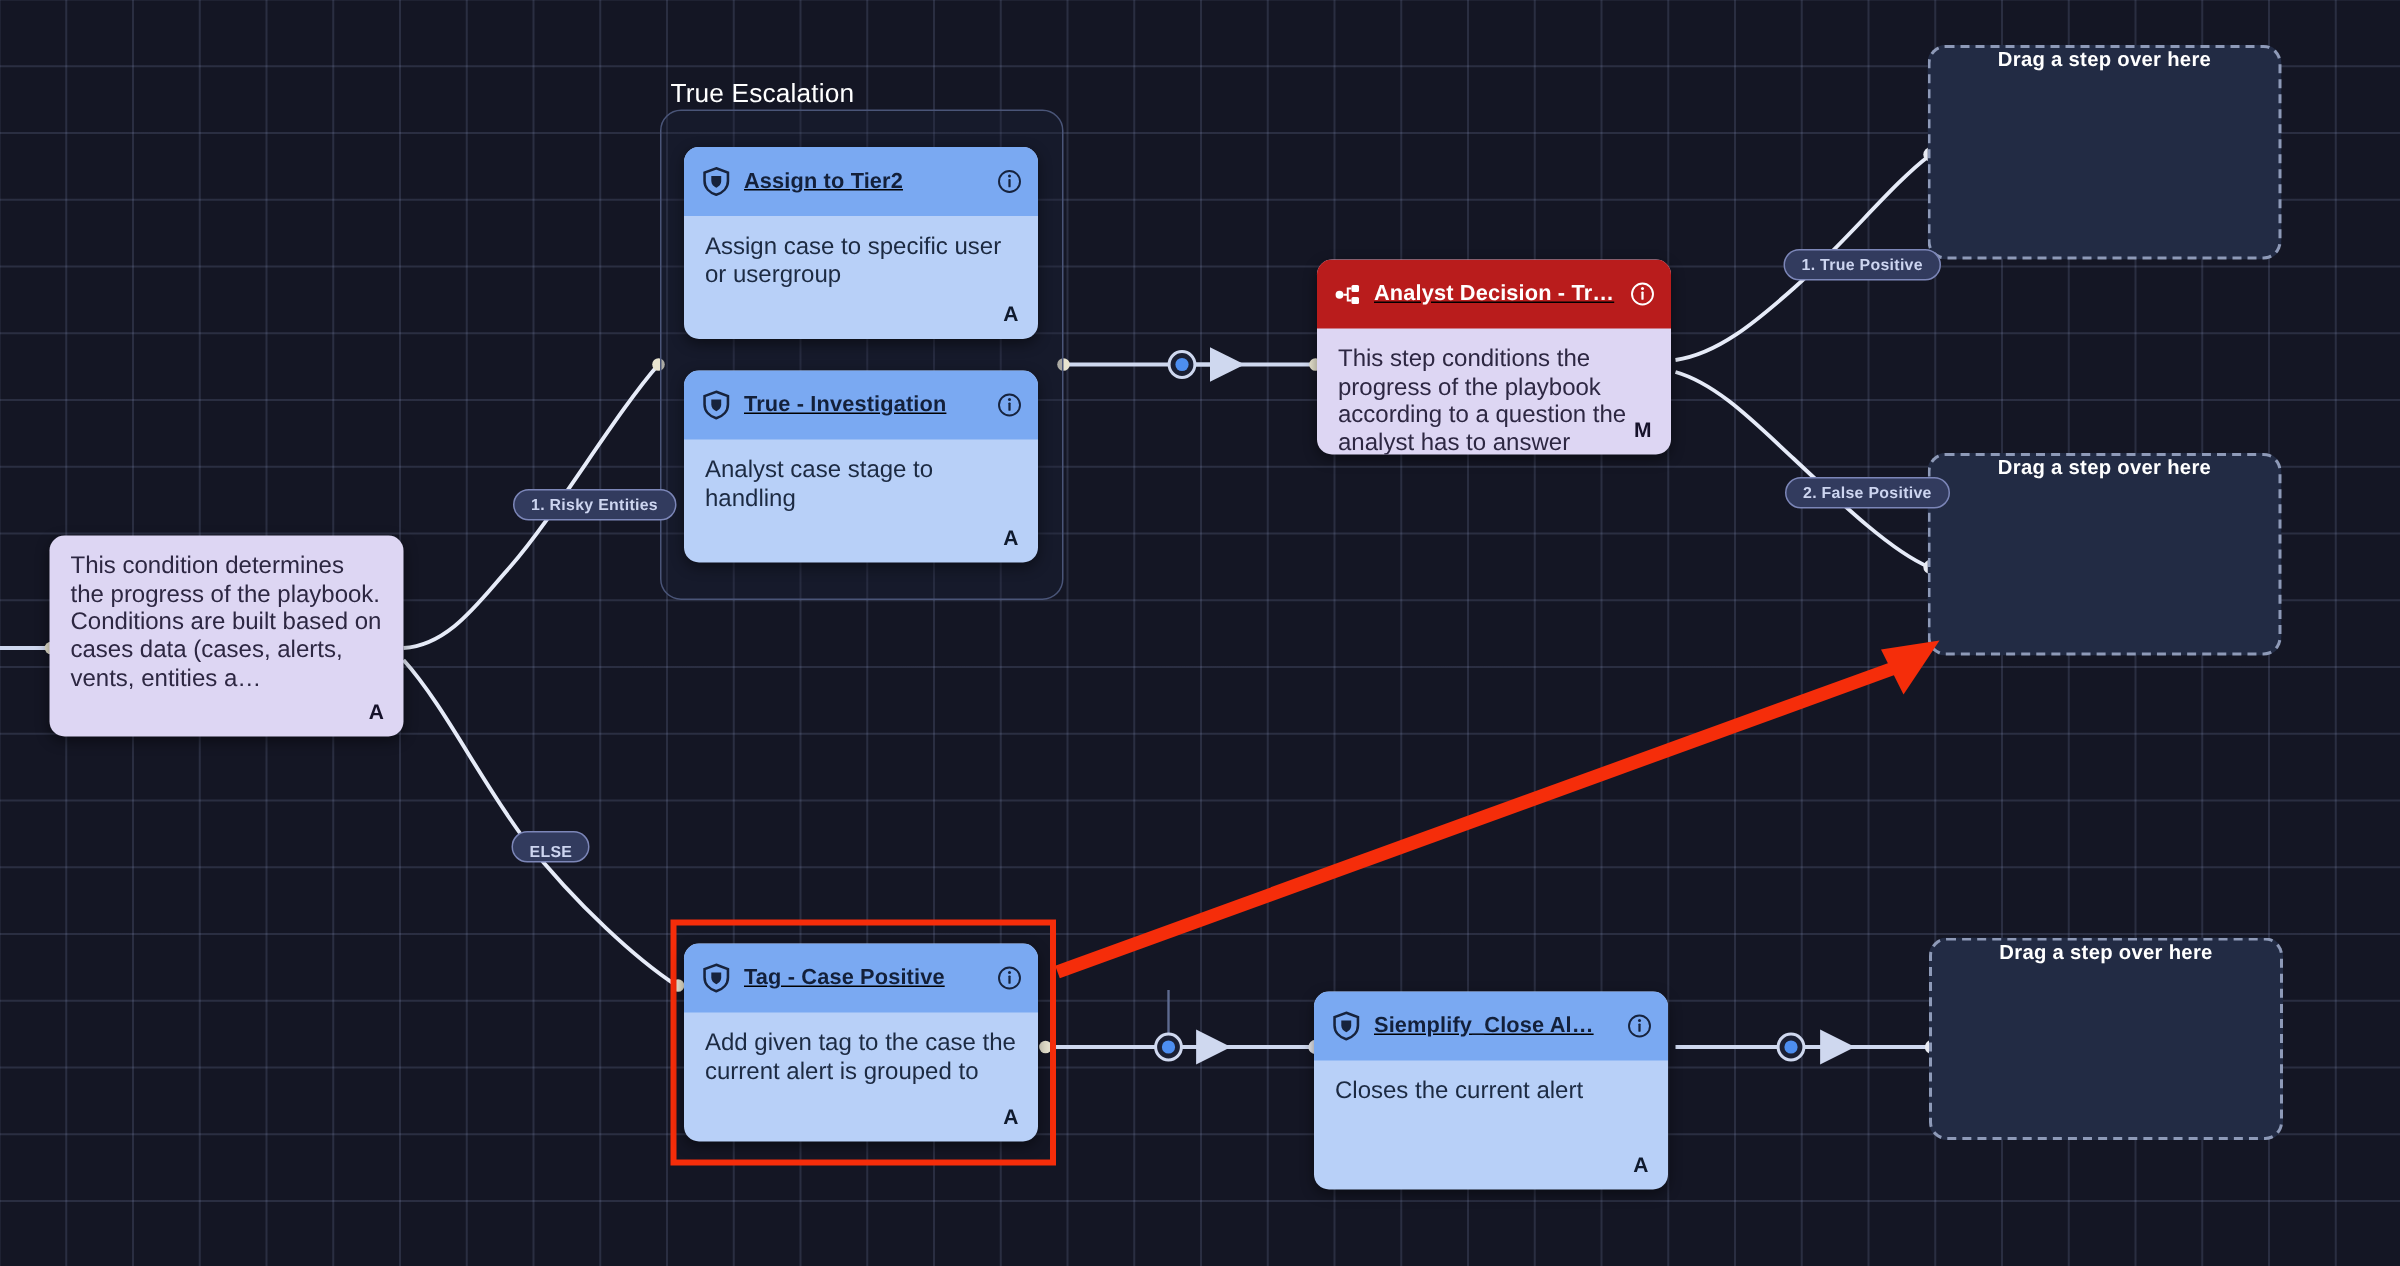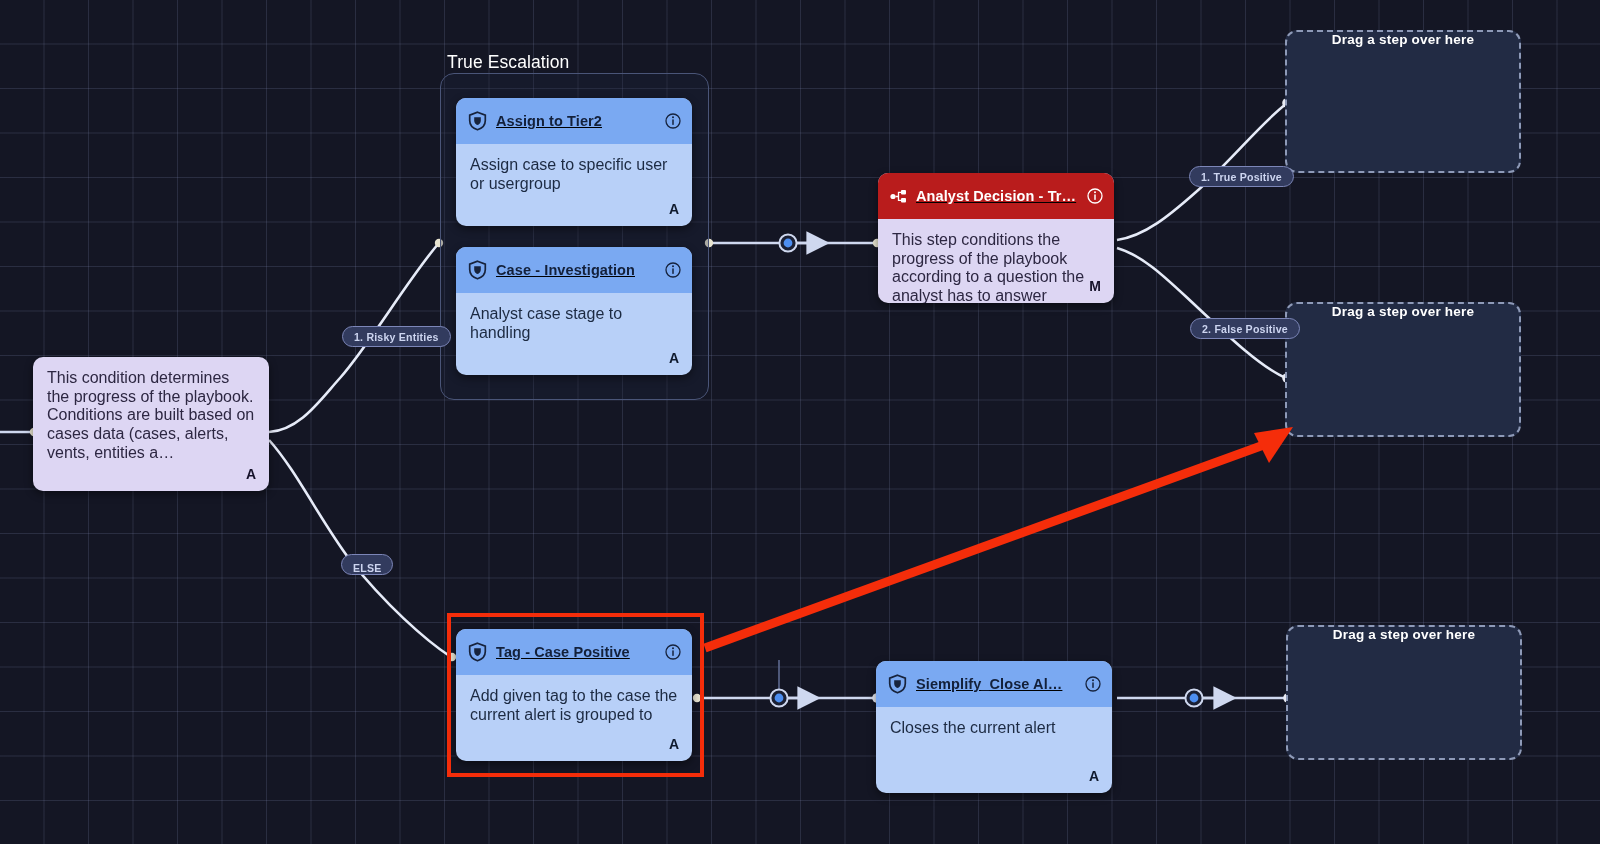--- a/index.html
+++ b/index.html
@@ -200,21 +200,21 @@
     <div class="node-body">Assign case to specific user or usergroup</div>
     <div class="node-badge">A</div>
   </div>
 
   <div class="node action" style="left:456px; top:247px; width:236px; height:128px;">
     <div class="node-head">
       <svg class="icon-shield" width="19" height="20" viewBox="0 0 19 20">
         <path d="M9.5,1.2 L17.3,4.1 L17.3,9.6 C17.3,14.2 13.9,17.5 9.5,18.8 C5.1,17.5 1.7,14.2 1.7,9.6 L1.7,4.1 Z" fill="none" stroke="#17233c" stroke-width="1.7"></path>
         <path d="M6.2,6.3 L12.8,6.3 L12.8,9.7 C12.8,12.0 11.2,13.4 9.5,14.1 C7.8,13.4 6.2,12.0 6.2,9.7 Z" fill="#17233c"></path>
       </svg>
-      <span class="node-title">Case - Investigation</span>
+      <span class="node-title">True - Investigation</span>
       <svg class="icon-info" width="16" height="16" viewBox="0 0 16 16">
         <circle cx="8" cy="8" r="7" fill="none" stroke="#16233e" stroke-width="1.3"></circle>
         <circle cx="8" cy="4.3" r="1" fill="#16233e"></circle>
         <rect x="7.25" y="6.3" width="1.5" height="5.6" rx=".6" fill="#16233e"></rect>
       </svg>
     </div>
     <div class="node-body">Analyst case stage to handling</div>
     <div class="node-badge">A</div>
   </div>
 

